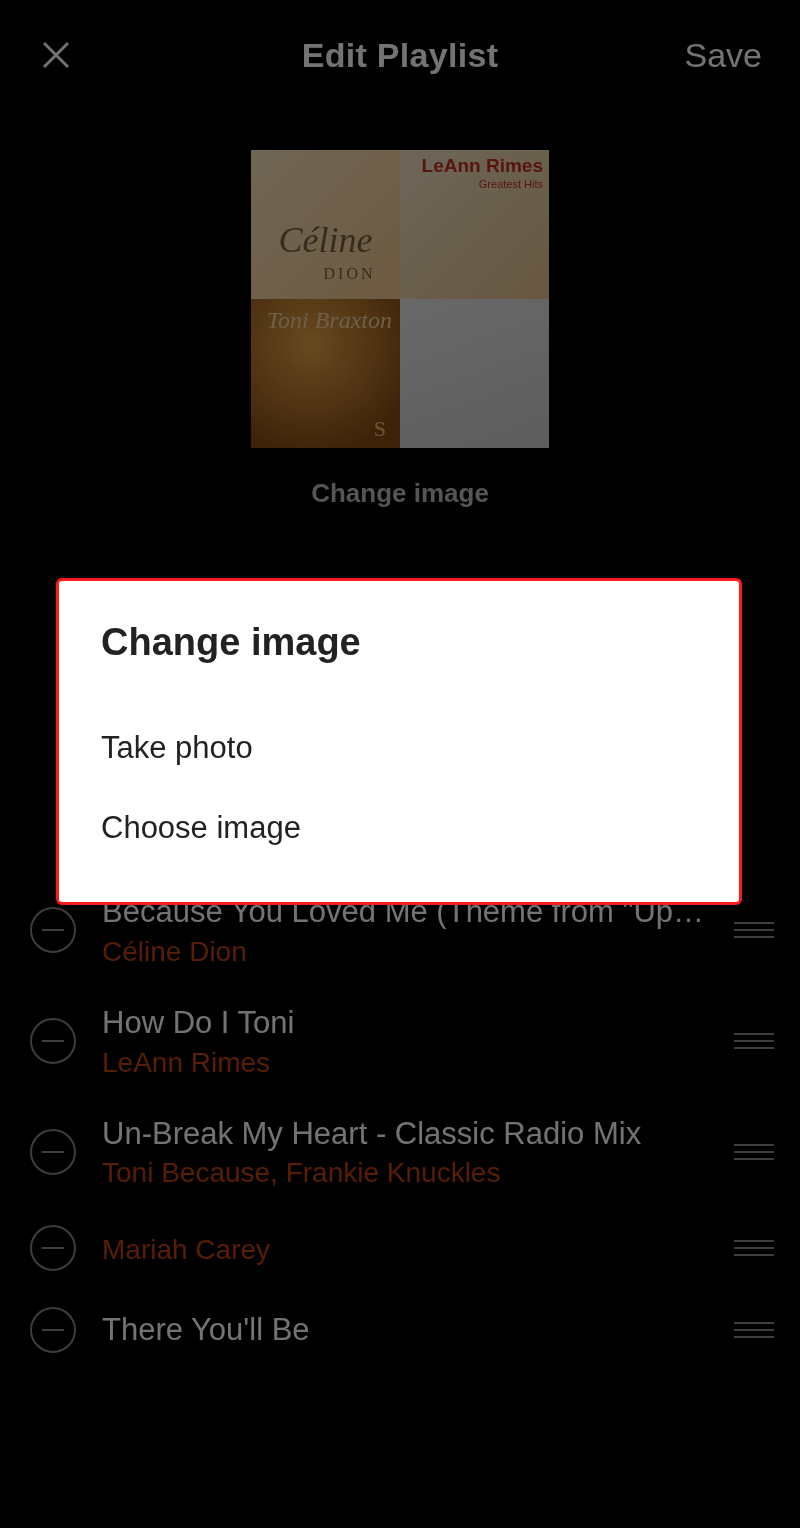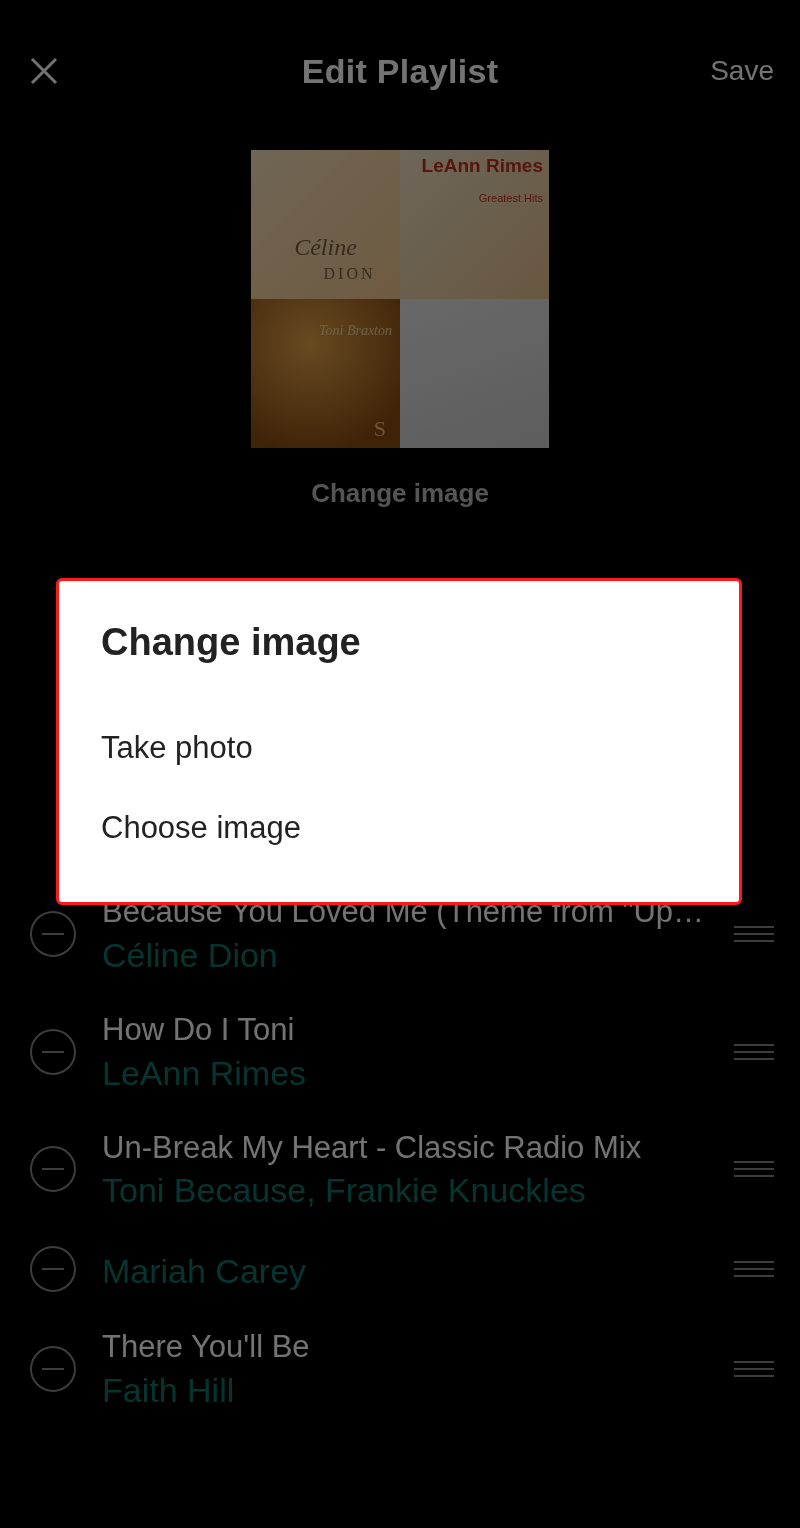--- a/index.html
+++ b/index.html
@@ -19,41 +19,41 @@
   .dimmer {
     position: absolute;
     inset: 0;
     background: rgba(0,0,0,0.55);
     z-index: 5;
     pointer-events: none;
   }
   
   .header {
     position: absolute;
-    top: 16px; left: 0; right: 0;
+    top: 0; left: 0; right: 0;
     height: 110px;
     display: flex;
     align-items: center;
     justify-content: space-between;
-    padding: 0 26px;
+    padding: 0 38px;
     color: #fff;
   }
   .close-x svg { width: 36px; height: 36px; display:block; }
   .title {
     position:absolute;
     left:0; right:0;
     text-align:center;
     font-size: 34px;
     font-weight: 700;
     color: #fff;
     letter-spacing: 0.3px;
     pointer-events:none;
   }
   .save {
-    font-size: 28px;
+    font-size: 34px;
     color: #fff;
     z-index:2;
   }
 
   
   .cover-wrap {
     position: absolute;
     top: 150px;
     left: 50%;
     transform: translateX(-50%);
@@ -66,27 +66,27 @@
   .cover-cell {
     width: 100%; height: 100%;
     display:flex; align-items:center; justify-content:center;
     color:#333;
     font-family: Georgia, serif;
     position: relative;
     overflow:hidden;
     text-align:center;
   }
   .c1 { background: linear-gradient(135deg,#f7e1bc,#f3c98f); }
-  .c1 .t1 { position:absolute; bottom:38px; left:0; right:0; font-style:italic; font-size:24px; color:#7a6140;}
+  .c1 .t1 { position:absolute; bottom:38px; left:0; right:0; font-style:italic; font-size:36px; color:#7a6140;}
   .c1 .t2 { position:absolute; bottom:16px; left:0; right:0; font-size:16px; color:#7a6140; letter-spacing:3px;padding-left:48px;}
   .c2 { background: linear-gradient(135deg,#f2e3c6,#e5c28f); }
   .c2 .t1 { position:absolute; top:6px; left:6px; right:6px; font-weight:700; font-size:19px; color:#c03020; font-family: Arial, sans-serif; text-align:right; line-height:1;}
-  .c2 .t2 { position:absolute; top:42px; right:6px; font-size:11px; color:#c03020; font-family: Arial, sans-serif; text-align:right;}
+  .c2 .t2 { position:absolute; top:28px; right:6px; font-size:11px; color:#c03020; font-family: Arial, sans-serif; text-align:right;}
   .c3 { background: radial-gradient(circle at 40% 30%, #e7a548, #8a4e14 80%); }
-  .c3 .t1 { position:absolute; top:24px; right:8px; font-style:italic; font-size:14px; color:#f4d6a1;}
+  .c3 .t1 { position:absolute; top:8px; right:8px; font-style:italic; font-size:24px; color:#f4d6a1;}
   .c3 .t2 { position:absolute; bottom:6px; right:10px; font-size:22px; color:#f0c070; letter-spacing:4px;}
   .c4 { background: linear-gradient(160deg,#e7e7e7,#cfcfcf); }
 
   .change-label {
     position:absolute;
     top: 478px;
     left:0; right:0;
     text-align:center;
     color:#bdbdbd;
     font-size:26px;
@@ -109,21 +109,21 @@
     width:46px; height:46px; flex:0 0 46px;
     border:2px solid #888; border-radius:50%;
     display:flex; align-items:center; justify-content:center;
   }
   .remove-btn div { width:22px; height:2px; background:#888; }
   .song-text { flex:1; min-width:0; }
   .song-title {
     color:#fff; font-size:31px; line-height:1.25;
     white-space:nowrap; overflow:hidden; text-overflow:ellipsis;
   }
-  .song-artist { color:#0f766e; font-size:34px; margin-top:4px;
+  .song-artist { color:#c2410c; font-size:28px; margin-top:4px;
     white-space:nowrap; overflow:hidden; text-overflow:ellipsis;}
   .drag {
     flex:0 0 44px;
     display:flex; flex-direction:column; align-items:center; justify-content:center; gap:5px;
   }
   .drag span { display:block; width:40px; height:2px; background:#888;}
 
   
   .popup {
     position:absolute;
@@ -241,21 +241,20 @@
           <span></span>
         </div>
     </div>
 
     <div class="song">
       <div class="remove-btn">
           <div></div>
         </div>
       <div class="song-text">
         <div class="song-title">There You'll Be</div>
-        <div class="song-artist">Faith Hill</div>
       </div>
       <div class="drag">
           <span></span>
           <span></span>
           <span></span>
         </div>
     </div>
 
   </div>
 

